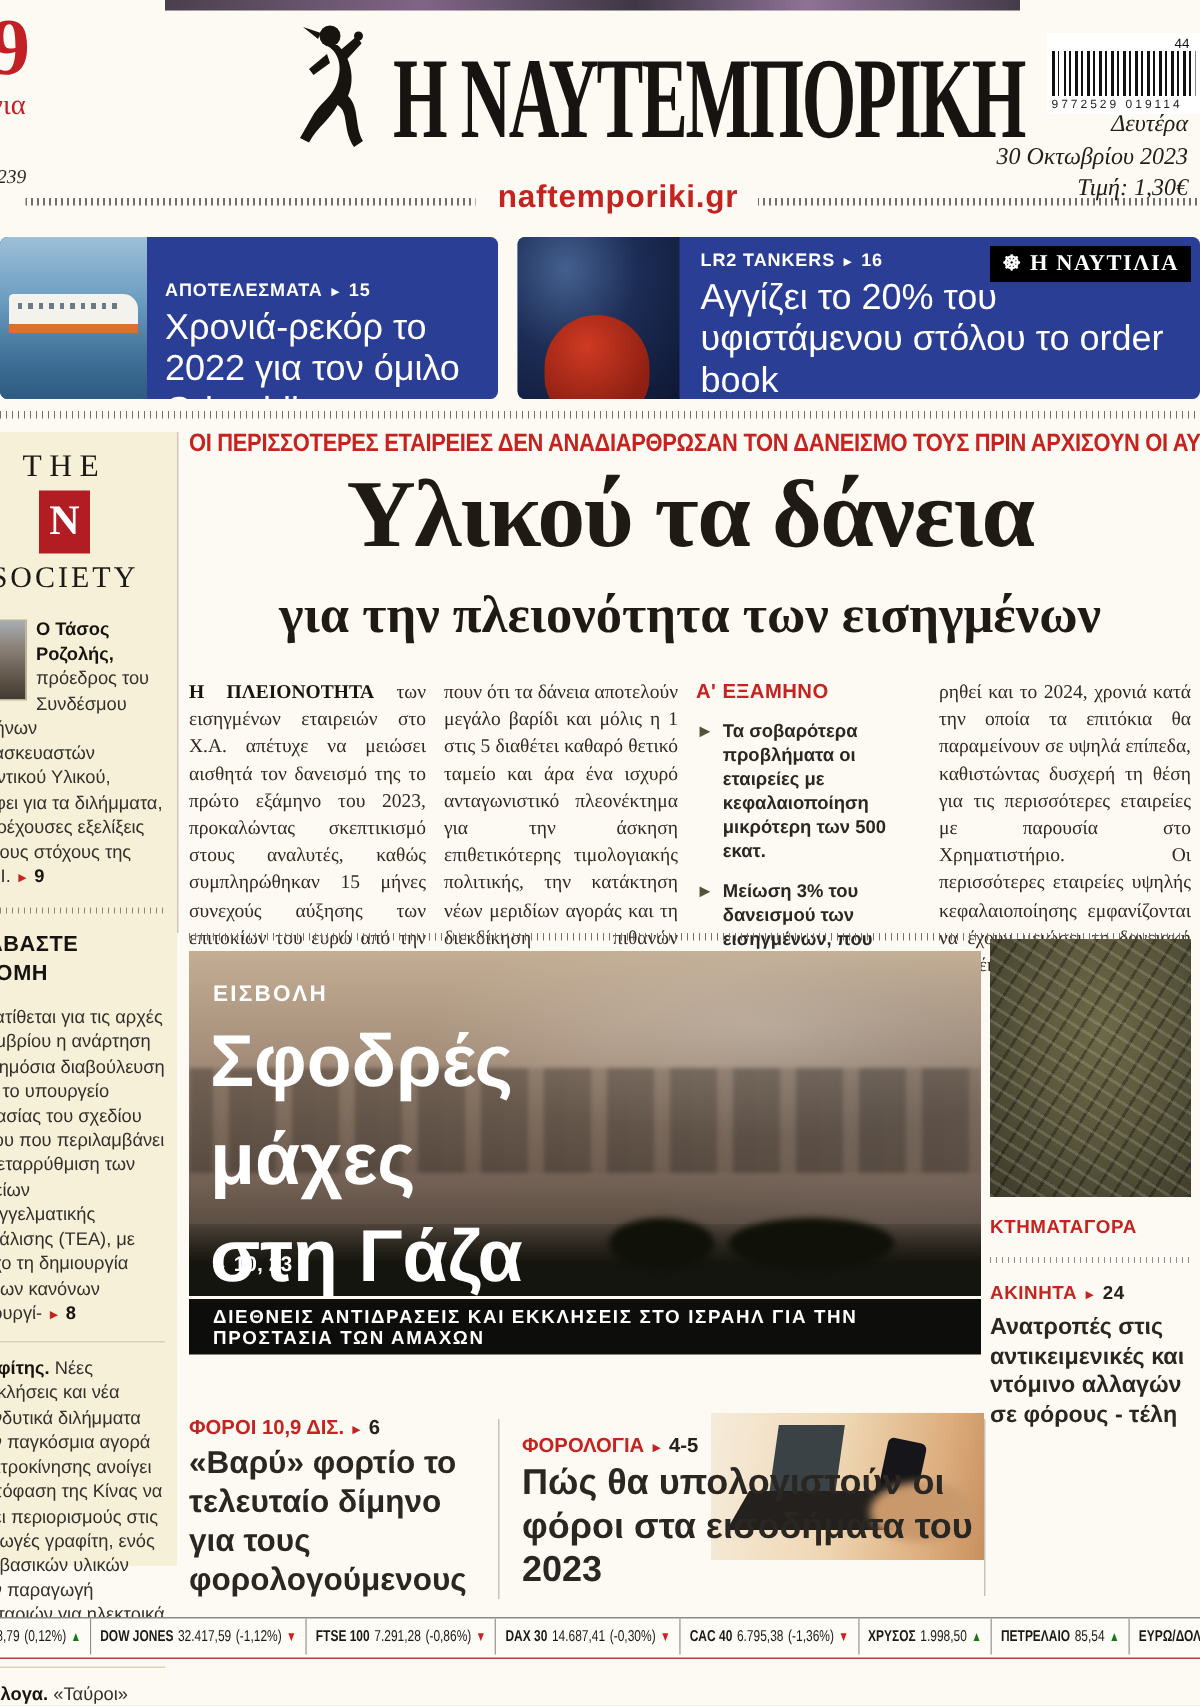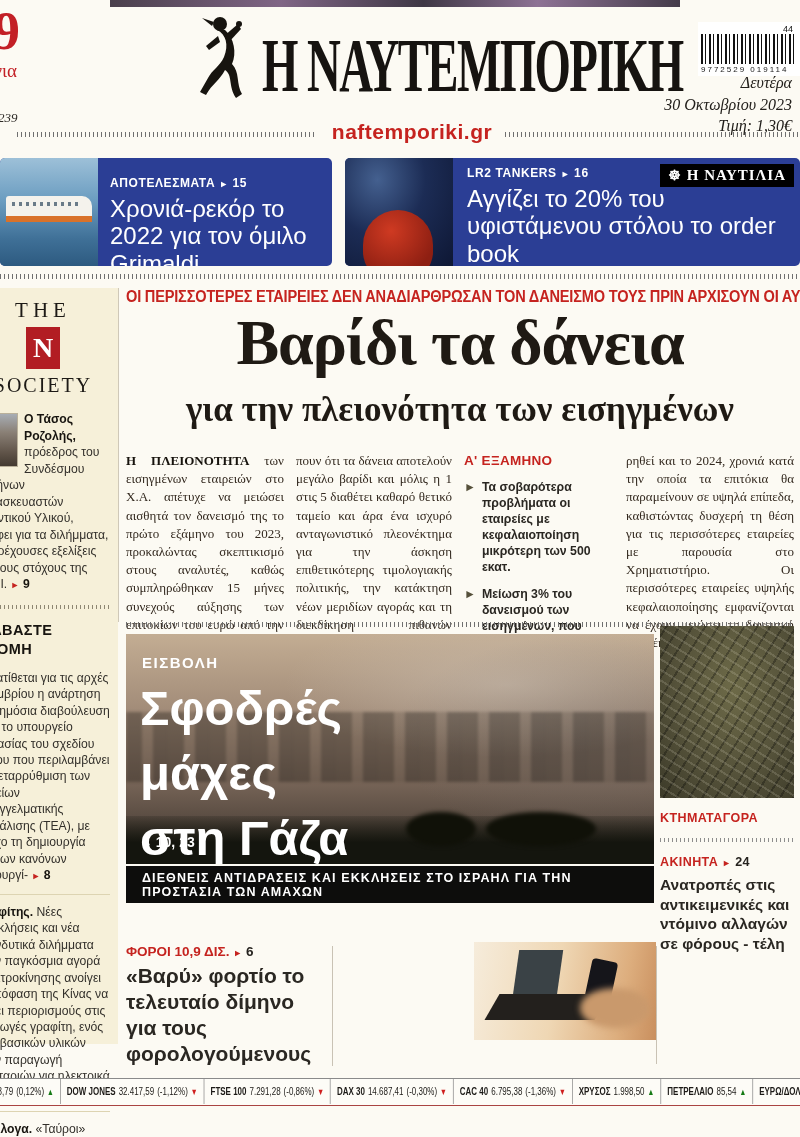--- a/index.html
+++ b/index.html
@@ -33,21 +33,21 @@
   .banner-right{left:345px;width:455px;}
   .banner-img{position:absolute;left:0;top:0;bottom:0;}
   .ferry{width:98px;background:linear-gradient(180deg,#9dc0d8 0%,#6a9cc0 40%,#3f7097 75%,#2d5a80 100%);}
   .ship-hull{position:absolute;left:6px;top:38px;width:86px;height:24px;background:#f4f2ec;border-radius:3px 10px 2px 2px;}
   .ship-stripe{position:absolute;left:6px;top:58px;width:86px;height:6px;background:#d9722a;}
   .ship-windows{position:absolute;left:12px;top:44px;width:70px;height:4px;
       background:repeating-linear-gradient(90deg,#6a7b88 0 3px,transparent 3px 7px);}
   .bow{width:108px;background:radial-gradient(ellipse at 30% 20%,#44608f 0%,#1c2c55 45%,#0e1734 100%);}
   .bow-red{position:absolute;left:18px;bottom:-14px;width:70px;height:70px;border-radius:50% 50% 40% 40%;
       background:radial-gradient(circle at 40% 30%,#cf3a22,#8e1f12 70%);}
-  .banner-text{position:absolute;top:18px;}
+  .banner-text{position:absolute;top:28px;}
   .banner-left .banner-text{left:110px;width:215px;}
   .banner-right .banner-text{left:122px;width:320px;top:8px;}
   .banner-kicker{font-size:12px;font-weight:bold;letter-spacing:.6px;}
   .banner-kicker .w-arrow{font-size:9px;}
   .banner-headline{font-size:24px;line-height:1.14;margin-top:5px;font-weight:normal;}
   .nautilia{position:absolute;right:6px;top:6px;background:#000000;color:#fff;padding:3px 8px;
       font-family:"Liberation Serif",serif;font-weight:bold;font-size:15px;letter-spacing:1px;}
   .nautilia .wheel{margin-right:5px;font-size:14px;}
   .sep-top{position:absolute;top:274px;left:0;width:800px;}
   
@@ -260,21 +260,21 @@
     <p class="sb-item">
       <b>Ομόλογα.</b>
       <span>«Ταύροι» έχουν γίνει για την αγορά κρατικών ομολόγων της Ευρώπης κορυφαίοι διαχειριστές κεφαλαίων, καθώς αναμένουν μεγαλύτερη οικονομική επιβράδυνση, εξέλιξη που θα συμβάλει σε περαιτέρω αποκλιμάκωση του πληθωρισμού.</span>
       
       
     </p>
   </aside>
   <div class="side-rule"></div>
 
   <div class="kicker">ΟΙ ΠΕΡΙΣΣΟΤΕΡΕΣ ΕΤΑΙΡΕΙΕΣ ΔΕΝ ΑΝΑΔΙΑΡΘΡΩΣΑΝ ΤΟΝ ΔΑΝΕΙΣΜΟ ΤΟΥΣ ΠΡΙΝ ΑΡΧΙΣΟΥΝ ΟΙ ΑΥΞΗΣΕΙΣ ΕΠΙΤΟΚΙΩΝ</div>
-  <h2 class="headline1">Βαρίδι τα δάνεια</h2>
+  <h2 class="headline1">Υλικού τα δάνεια</h2>
   <h3 class="headline2">για την πλειονότητα των εισηγμένων</h3>
 
   <div class="article">
     <div class="col1">
       <b class="leadword">Η ΠΛΕΙΟΝΟΤΗΤΑ</b>
       <span>των εισηγμένων εταιρειών στο Χ.Α. απέτυχε να μειώσει αισθητά τον δανεισμό της το πρώτο εξάμηνο του 2023, προκαλώντας σκεπτικισμό στους αναλυτές, καθώς συμπληρώθηκαν 15 μήνες συνεχούς αύξησης των επιτοκίων του ευρώ από την Ευρωπαϊκή Κεντρική Τράπεζα. Ως αποτέλεσμα, 4 στις 5 εταιρείες βλέ-</span>
     </div>
     <div class="col2">πουν ότι τα δάνεια αποτελούν μεγάλο βαρίδι και μόλις η 1 στις 5 διαθέτει καθαρό θετικό ταμείο και άρα ένα ισχυρό ανταγωνιστικό πλεονέκτημα για την άσκηση επιθετικότερης τιμολογιακής πολιτικής, την κατάκτηση νέων μεριδίων αγοράς και τη διεκδίκηση πιθανών εξαγορών. Μάλιστα, το κλίμα αυτό στις εισηγμένες θα διατη-</div>
     <div class="hbox">
       <div class="hbox-title">Α' ΕΞΑΜΗΝΟ</div>
@@ -336,20 +336,28 @@
       </div>
       <div class="foroi-head">«Βαρύ» φορτίο το τελευταίο δίμηνο για τους φορολογούμενους</div>
     </div>
     <div class="b-vline"></div>
     <div class="laptop-photo">
       <div class="lp-screen"></div>
       <div class="lp-phone"></div>
       <div class="lp-base"></div>
       <div class="lp-hand"></div>
     </div>
+    <div class="forologia">
+      <div class="story-label">
+        <span>ΦΟΡΟΛΟΓΙΑ</span>
+        <span class="ref-arrow">►</span>
+        <span class="pg">4-5</span>
+      </div>
+      <div class="forologia-head">Πώς θα υπολογιστούν οι φόροι στα εισοδήματα του 2023</div>
+    </div>
   </section>
 
   <footer class="ticker">
     <div class="ticker-inner">
       <span class="tk-item">
         <span class="tk-label"></span><span>78,79</span><span class="tk-change">(0,12%)</span><span class="tk-arrow up">▲</span>
       </span>
       <span class="tk-item">
         <span class="tk-label">DOW JONES</span><span>32.417,59</span><span class="tk-change">(-1,12%)</span><span class="tk-arrow down">▼</span>
       </span>

